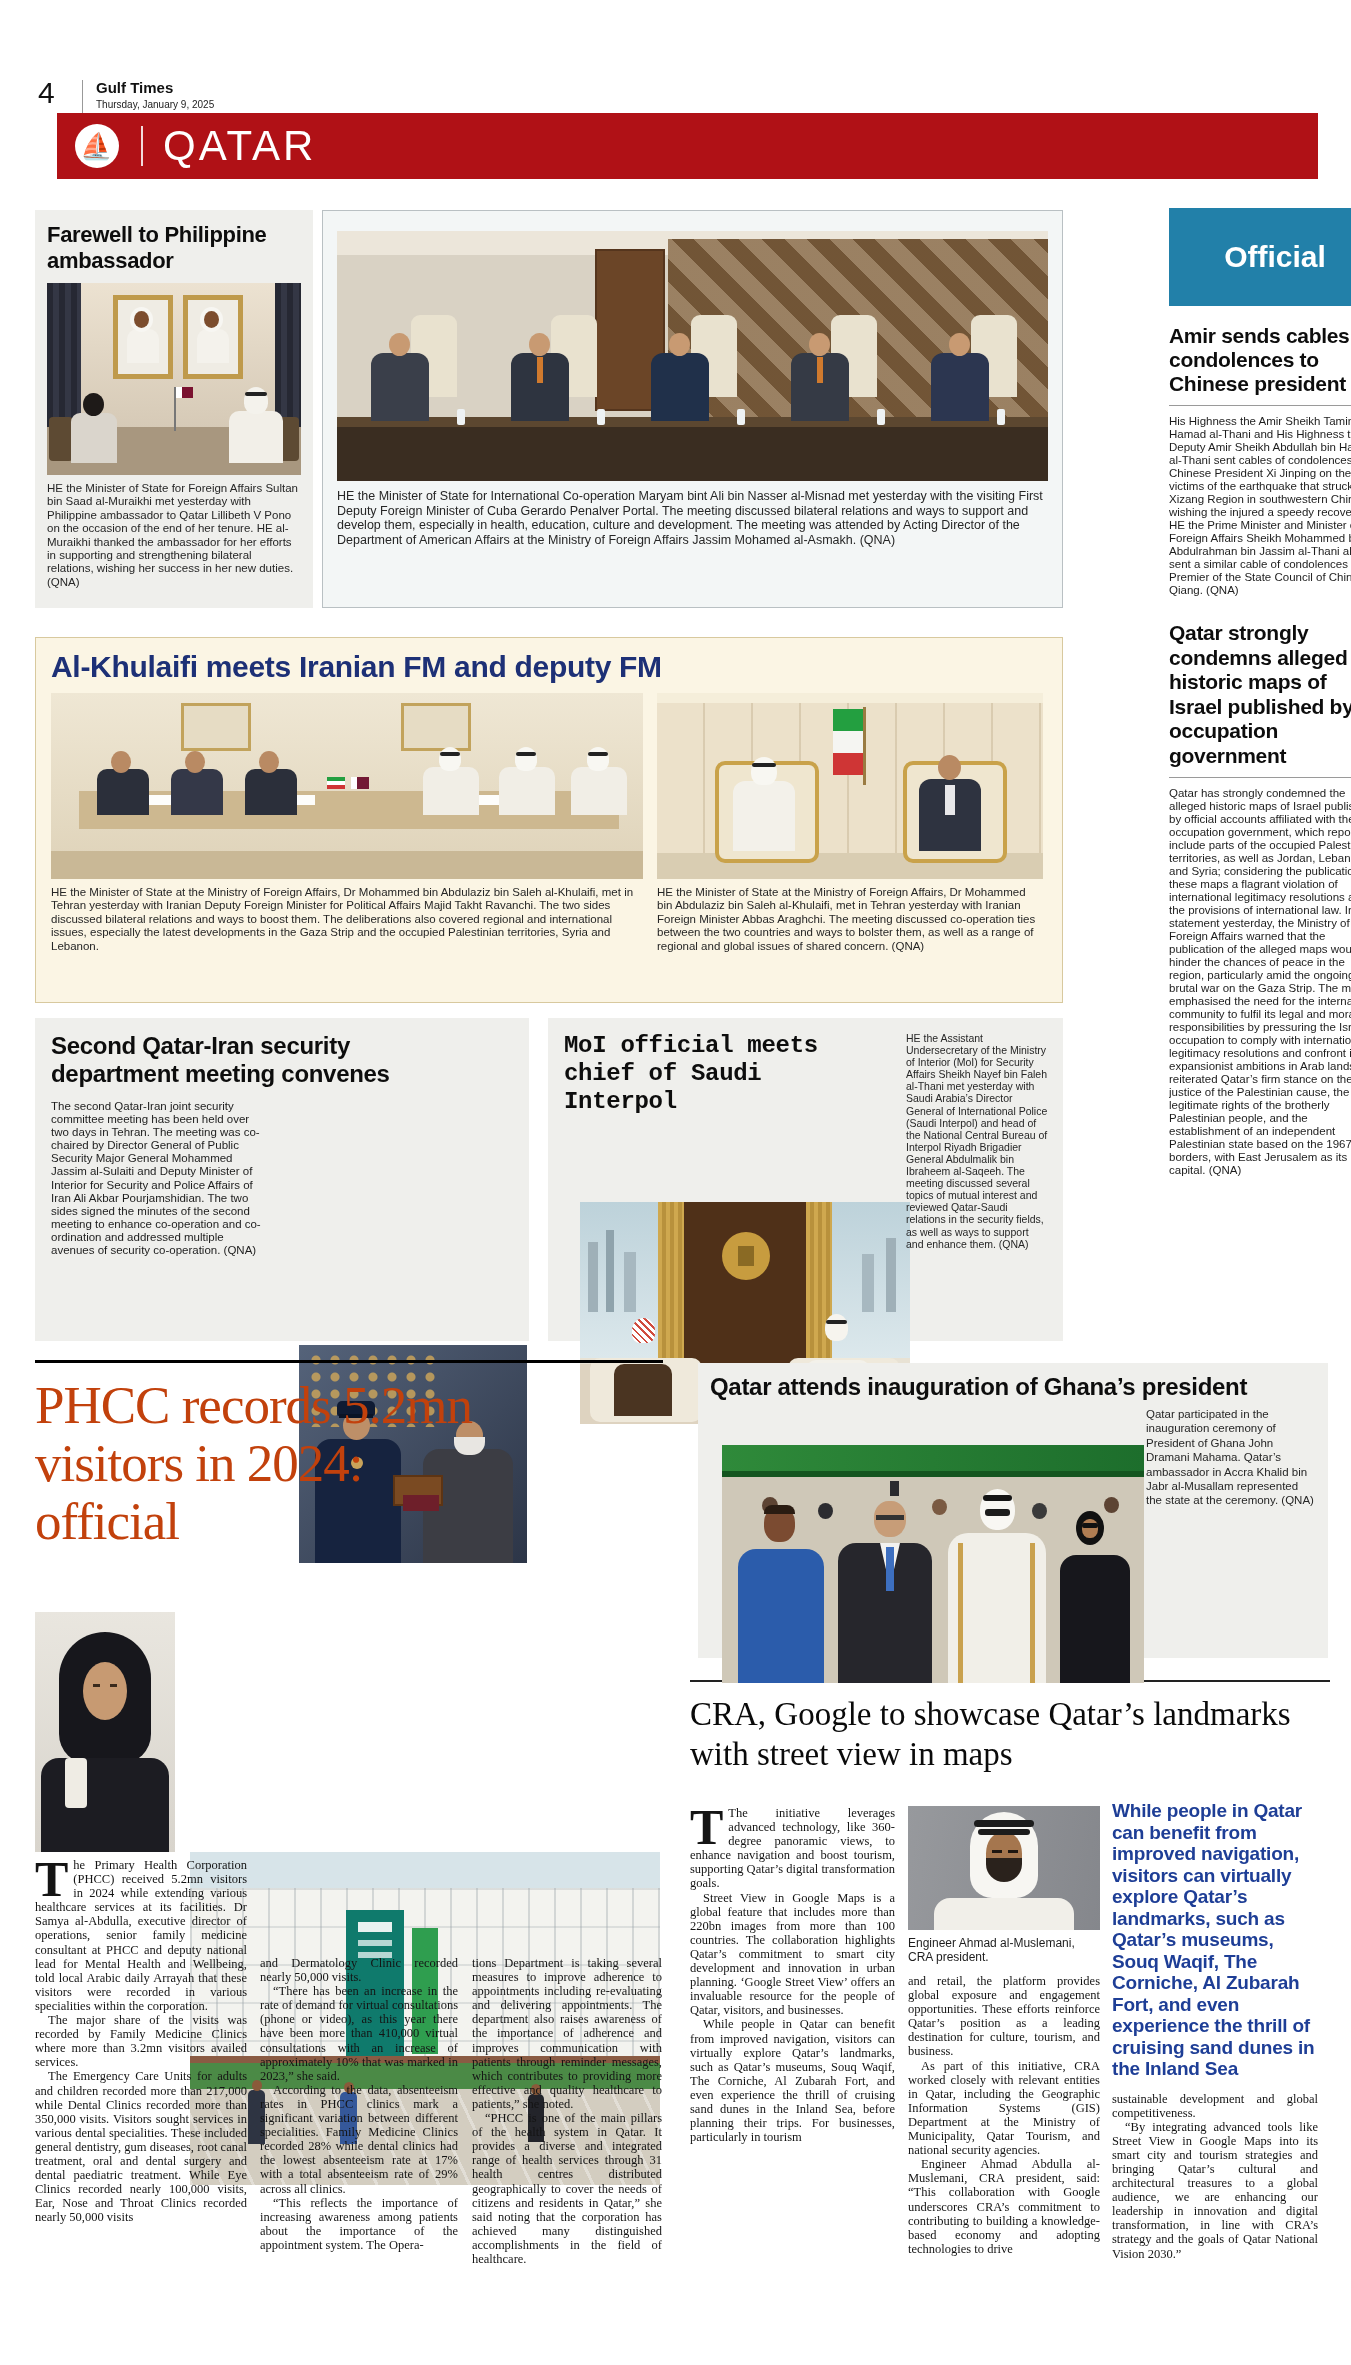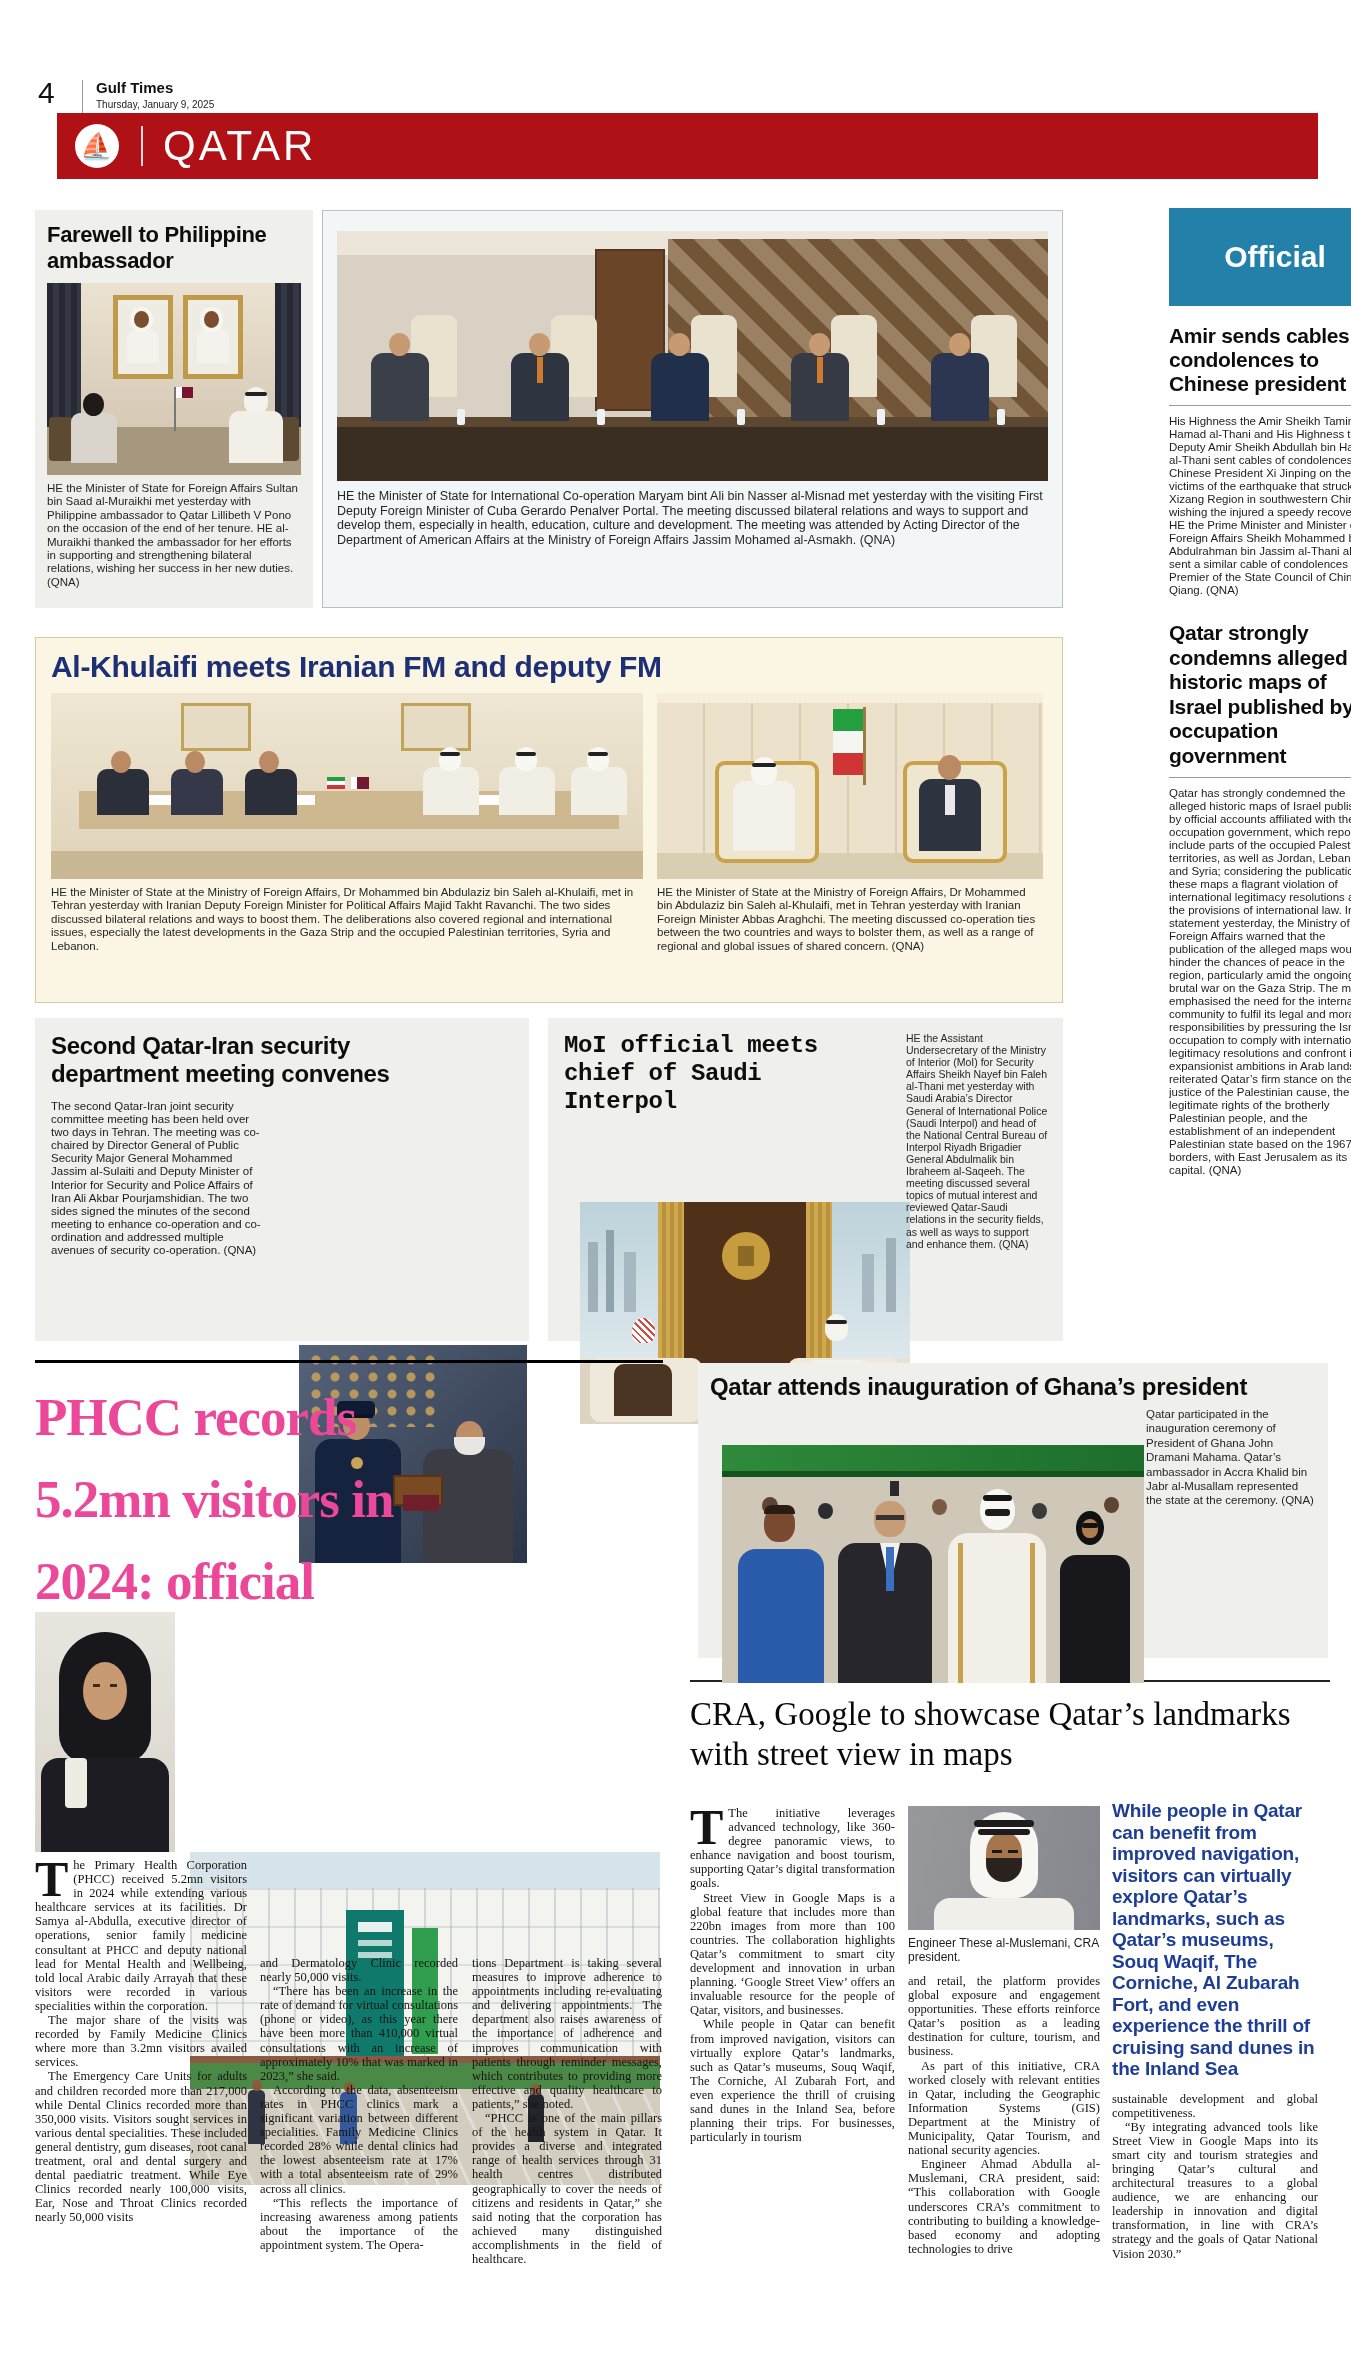--- a/index.html
+++ b/index.html
@@ -216,21 +216,21 @@
       <div class="s" style="right:62px;top:112px;width:23px;height:27px;background:#f6f4ee;border-radius:50% 50% 40% 40%;"></div>
       <div class="s" style="right:63px;top:118px;width:21px;height:4px;background:#222;border-radius:2px;"></div>
       <div class="s" style="left:140px;bottom:14px;width:50px;height:36px;background:#e8e2d2;border-radius:6px;"></div>
       <div class="s" style="left:146px;bottom:26px;width:16px;height:20px;background:#333;border:2px solid #c9a14e;"></div>
       <div class="s" style="left:168px;bottom:26px;width:16px;height:20px;background:#333;border:2px solid #c9a14e;"></div>
     </div>
     <div class="cap abs" style="left:358px;top:14px;width:142px;font-size:10.5px;line-height:12.1px;">HE the Assistant Undersecretary of the Ministry of Interior (MoI) for Security Affairs Sheikh Nayef bin Faleh al-Thani met yesterday with Saudi Arabia’s Director General of International Police (Saudi Interpol) and head of the National Central Bureau of Interpol Riyadh Brigadier General Abdulmalik bin Ibraheem al-Saqeeh. The meeting discussed several topics of mutual interest and reviewed Qatar-Saudi relations in the security fields, as well as ways to support and enhance them. (QNA)</div>
   </div>
 
   <div class="abs blackrule" style="left:35px;top:1360px;width:628px;height:3px;"></div>
-  <div class="abs serif" style="left:35px;top:1376px;width:450px;font-size:53px;line-height:82px;font-weight:bold;letter-spacing:-1px;color:#ec4899;">PHCC records 5.2mn visitors in 2024: official</div>
+  <div class="abs serif" style="left:35px;top:1376px;width:450px;font-size:53px;line-height:58px;font-weight:normal;letter-spacing:-1px;color:#c2410c;">PHCC records 5.2mn visitors in 2024: official</div>
 
   <div class="photo abs" style="left:35px;top:1612px;width:140px;height:240px;background:linear-gradient(#e9e6df,#d8d4cc);">
     <div class="s" style="left:24px;top:20px;width:92px;height:132px;background:#17171c;border-radius:46px 46px 30px 30px;"></div>
     <div class="s" style="left:48px;top:50px;width:44px;height:58px;background:#c79a72;border-radius:50%;"></div>
     <div class="s" style="left:58px;top:72px;width:7px;height:3px;background:#3a2a1c;"></div>
     <div class="s" style="left:75px;top:72px;width:7px;height:3px;background:#3a2a1c;"></div>
     <div class="s" style="left:6px;bottom:0;width:128px;height:94px;background:#1c1c22;border-radius:18px 18px 0 0;"></div>
     <div class="s" style="left:30px;bottom:44px;width:22px;height:50px;background:#efece4;border-radius:4px;"></div>
   </div>
 
@@ -324,21 +324,21 @@
     <div class="photo" style="width:192px;height:124px;background:linear-gradient(100deg,#97999d,#85878c);">
       <div class="s" style="left:26px;bottom:0;width:140px;height:32px;background:#f1efe9;border-radius:16px 16px 0 0;"></div>
       <div class="s" style="left:62px;top:6px;width:68px;height:86px;background:#f7f6f2;border-radius:34px 34px 22px 22px;"></div>
       <div class="s" style="left:78px;top:26px;width:36px;height:48px;background:#a5764e;border-radius:45%;"></div>
       <div class="s" style="left:78px;top:52px;width:36px;height:24px;background:#2a221c;border-radius:0 0 18px 18px;"></div>
       <div class="s" style="left:84px;top:44px;width:10px;height:3px;background:#1e1610;"></div>
       <div class="s" style="left:100px;top:44px;width:10px;height:3px;background:#1e1610;"></div>
       <div class="s" style="left:66px;top:14px;width:60px;height:7px;background:#1c1c1c;border-radius:4px;"></div>
       <div class="s" style="left:70px;top:23px;width:52px;height:6px;background:#1c1c1c;border-radius:4px;"></div>
     </div>
-    <div style="font-size:12px;line-height:14px;color:#1d1d1d;margin:6px 0 10px 0;">Engineer These al-Muslemani, CRA president.</div>
+    <div style="font-size:12px;line-height:14px;color:#1d1d1d;margin:6px 0 10px 0;">Engineer Ahmad al-Muslemani, CRA president.</div>
     <div class="bodycol plist" style="position:static;">
         <p>and retail, the platform provides global exposure and engagement opportunities. These efforts reinforce Qatar’s position as a leading destination for culture, tourism, and business.</p>
         <p>As part of this initiative, CRA worked closely with relevant entities in Qatar, including the Geographic Information Systems (GIS) Department at the Ministry of Municipality, Qatar Tourism, and national security agencies.</p>
         <p>Engineer Ahmad Abdulla al-Muslemani, CRA president, said: “This collaboration with Google underscores CRA’s commitment to contributing to building a knowledge-based economy and adopting technologies to drive</p>
       </div>
   </div>
 
   <div class="abs" style="left:1112px;top:1800px;width:206px;">
     <div class="quote">While people in Qatar can benefit from improved navigation, visitors can virtually explore Qatar’s landmarks, such as Qatar’s museums, Souq Waqif, The Corniche, Al Zubarah Fort, and even experience the thrill of cruising sand dunes in the Inland Sea</div>
     <div class="bodycol plist" style="position:static;margin-top:12px;">

